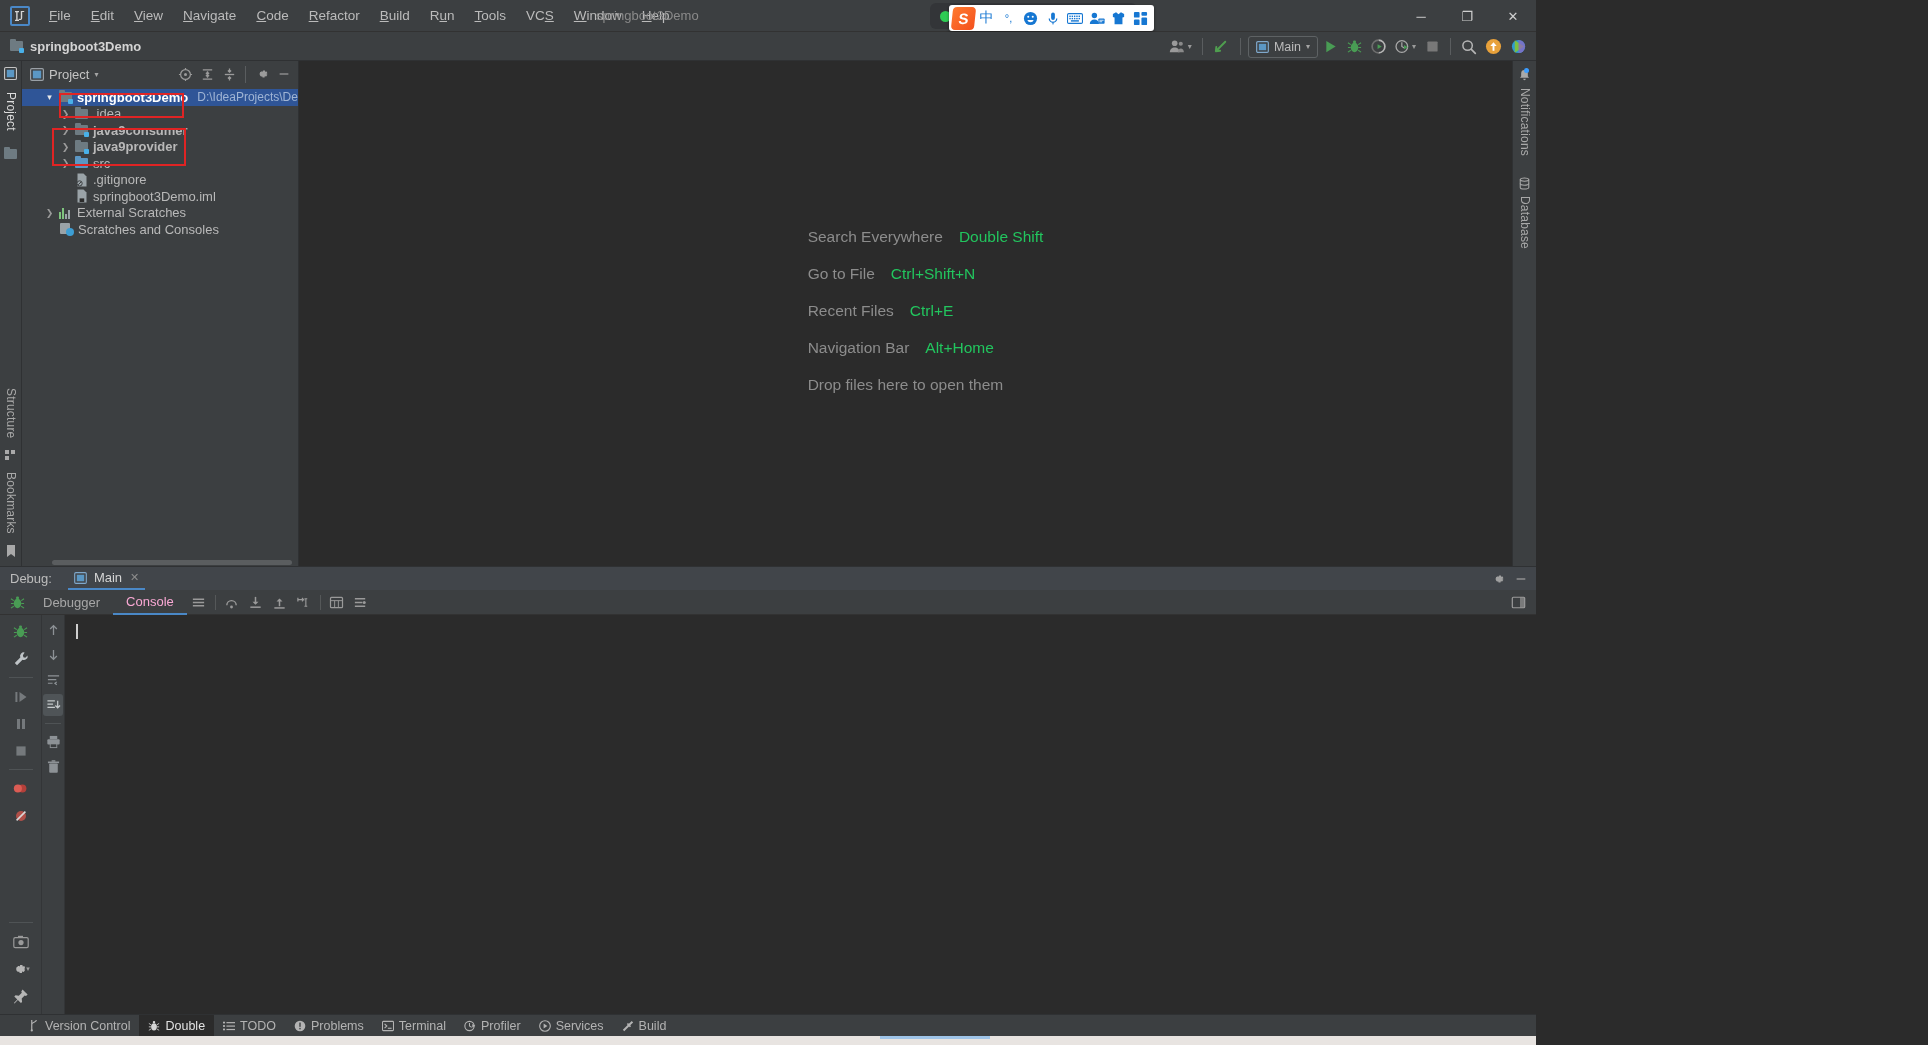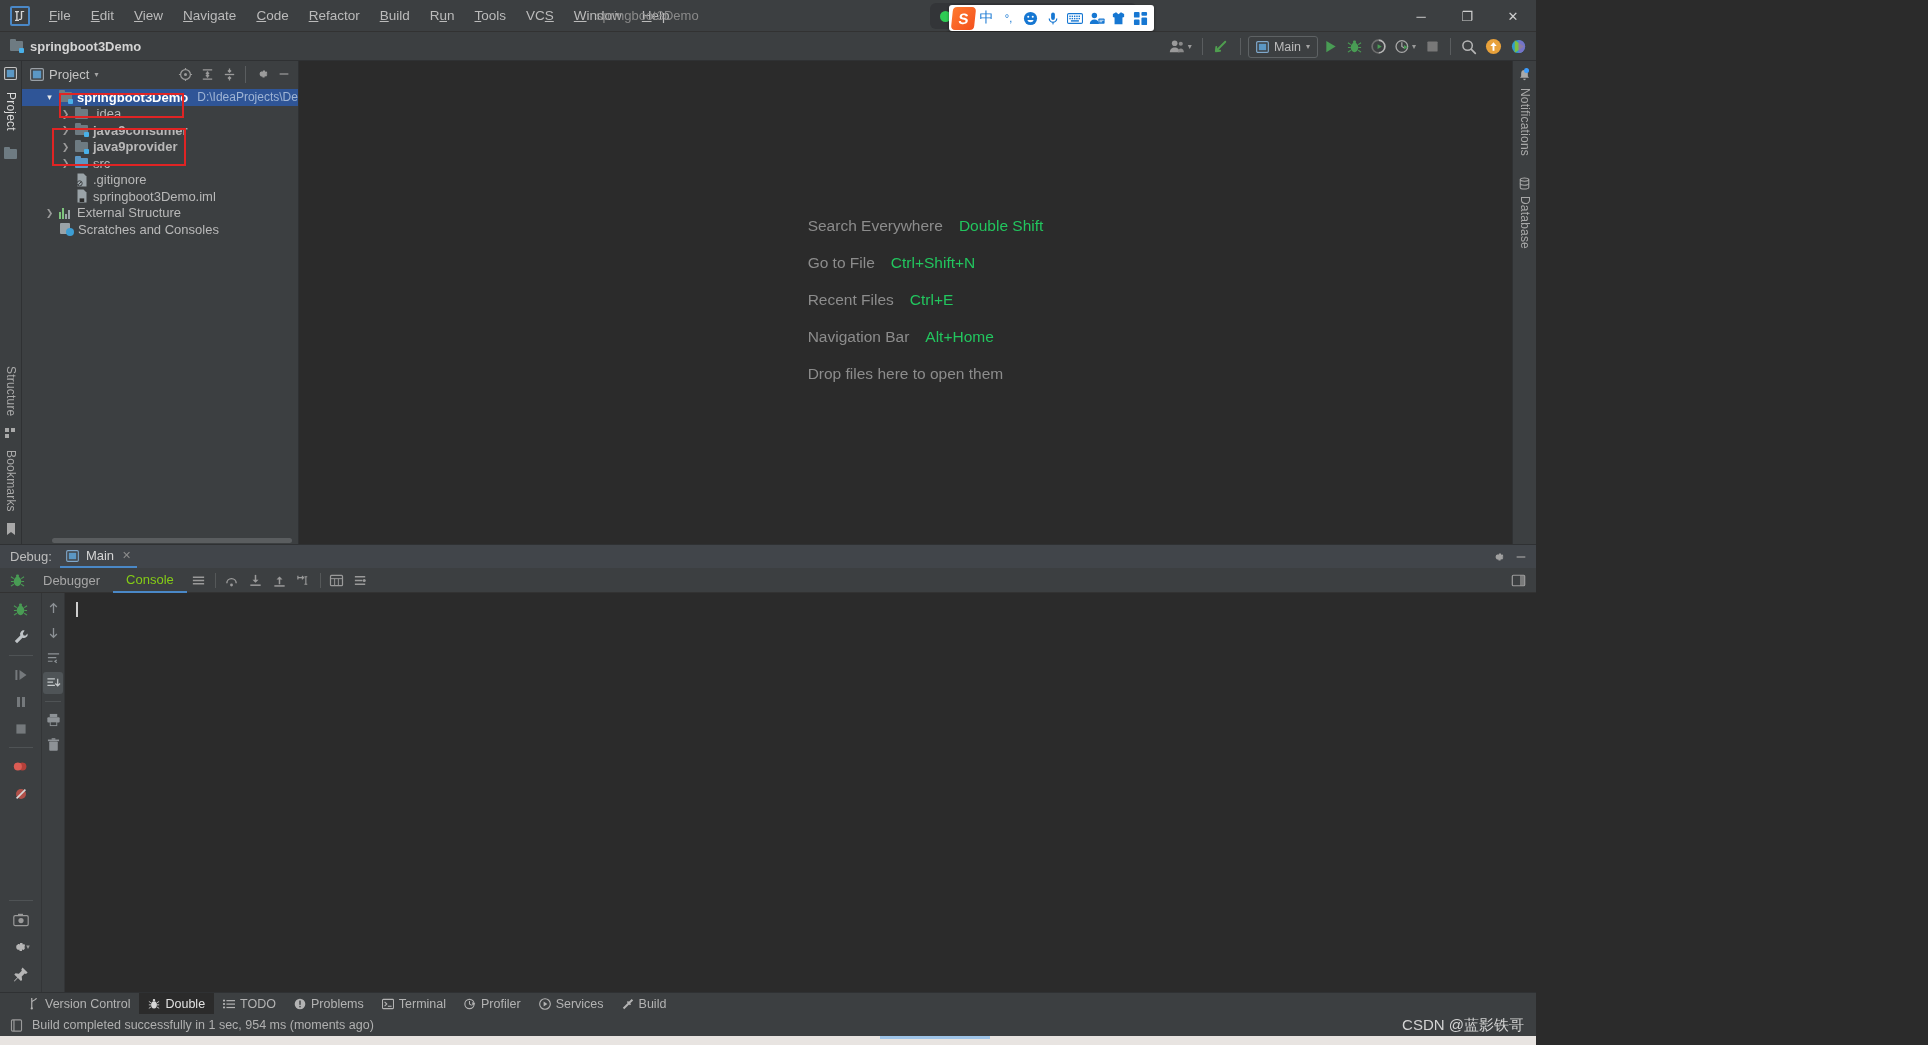--- a/index.html
+++ b/index.html
@@ -164,38 +164,38 @@
   .rr-item { display:flex;flex-direction:column;align-items:center;gap:3px; position:relative; }
   .notif-dot { position:absolute; right:2px; top:-1px; width:5px;height:5px;border-radius:50%;background:#3b9dff; }
 
   
   .debugwin {
     height:448px; background:#3c3f41; display:flex; flex-direction:column;
     flex:0 0 448px; border-top:1px solid #2f3133;
   }
   .dbg-title {
     height:23px; background:#41454a; display:flex; align-items:center;
-    padding:0 6px 0 10px; gap:8px; flex:0 0 23px; font-size:13px; color:#bdbdbd;
+    padding:0 6px 0 10px; gap:16px; flex:0 0 23px; font-size:13px; color:#bdbdbd;
   }
   .dbg-tab {
     display:flex;align-items:center;gap:6px;height:23px;padding:0 6px;
     border-bottom:2px solid #4a88c7; color:#d4d4d4;
   }
   .dbg-title-right { margin-left:auto; display:flex;align-items:center;gap:5px; }
   .mini-ic { width:18px;height:18px;display:flex;align-items:center;justify-content:center;color:#a0a0a0;font-size:12px; }
 
   .dbg-tabrow {
     height:25px; background:#3c3f41; display:flex; align-items:center;
     flex:0 0 25px; padding-left:4px; gap:0; border-bottom:1px solid #323232;
   }
   .dbg-bugic { width:26px;height:25px;display:flex;align-items:center;justify-content:center; }
   .dtab {
     height:25px;display:flex;align-items:center;padding:0 13px;font-size:13px;color:#a7a7a7;
   }
-  .dtab.active { color:#84cc16; border-bottom:2px solid #4a88c7; }
+  .dtab.active { color:#f9a8d4; border-bottom:2px solid #4a88c7; }
   .dtr-ic { width:24px;height:25px;display:flex;align-items:center;justify-content:center;color:#9a9a9a; }
   .dtr-sep { width:1px;height:15px;background:#555859;margin:0 4px; }
   .dtr-right { margin-left:auto; display:flex;align-items:center;padding-right:6px; }
 
   .dbg-main { flex:1; display:flex; min-height:0; }
   .dbg-left-tb {
     width:42px; background:#3c3f41; display:flex;flex-direction:column;align-items:center;
     padding-top:4px; gap:2px; border-right:1px solid #333537;
   }
   .dtb-ic {
@@ -600,21 +600,21 @@
         </div>
 
         <div class="tnode" style="padding-left:22px">
           <span class="twist">❯</span>
           <span class="ico lib-ic">
             <i style="height:7px;background:#7ec37e"></i>
               <i style="height:11px;background:#7ec37e"></i>
               <i style="height:5px;background:#9aa3a8"></i>
               <i style="height:9px;background:#9aa3a8"></i>
           </span>
-          <span class="tname">External Structure</span>
+          <span class="tname">External Scratches</span>
         </div>
 
         <div class="tnode" style="padding-left:38px">
           <span class="ico scratch-ic">
             <span class="sq"></span>
               <span class="cir"></span>
           </span>
           <span class="tname">Scratches and Consoles</span>
         </div>
 
@@ -978,27 +978,17 @@
     <div class="tw-btn">
       <span>
         <svg width="12" height="12" viewBox="0 0 14 14">
             <path d="M11.4 1.2l1.6 1.6-3.4 3.4 1 1-1.4 1.4-1-1L2.6 13 1 11.4l5.6-5.6-1-1L7 3.4l1 1z" fill="#b3b3b3"></path>
           </svg>
       </span>
       <span>Build</span>
     </div>
   </div>
 
-  <div class="statusbar">
-    <span>
-      <svg width="13" height="13" viewBox="0 0 14 14">
-          <rect x="1.6" y="1" width="10.8" height="12" rx="1.2" stroke="#9a9a9a" stroke-width="1.2" fill="none"></rect>
-          <rect x="3.6" y="1" width="1.3" height="12" fill="#9a9a9a"></rect>
-        </svg>
-    </span>
-    <span>Build completed successfully in 1 sec, 954 ms (moments ago)</span>
-    <span class="csdn">CSDN @蓝影铁哥</span>
-  </div>
 
   <div class="taskbar-strip">
     <div class="tb-hl"></div>
   </div>
 </div>
 
 </body></html>

